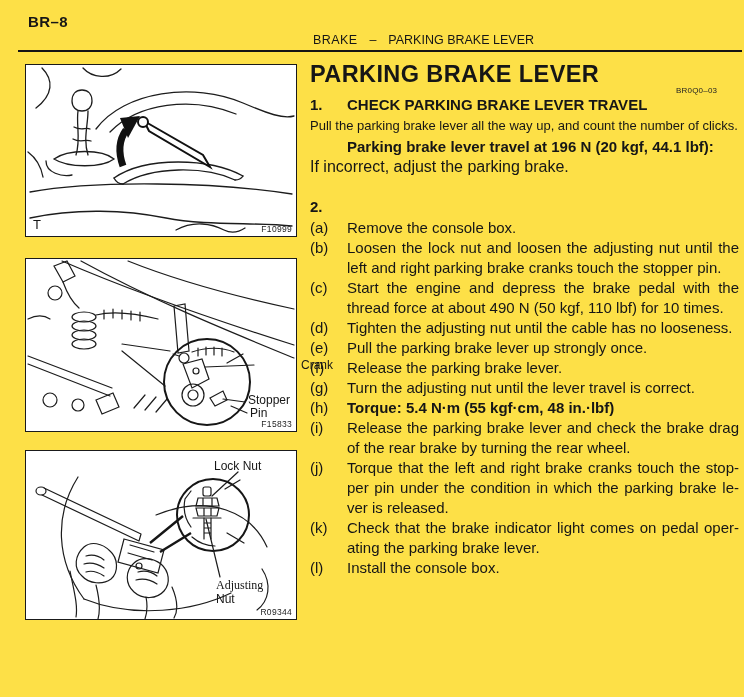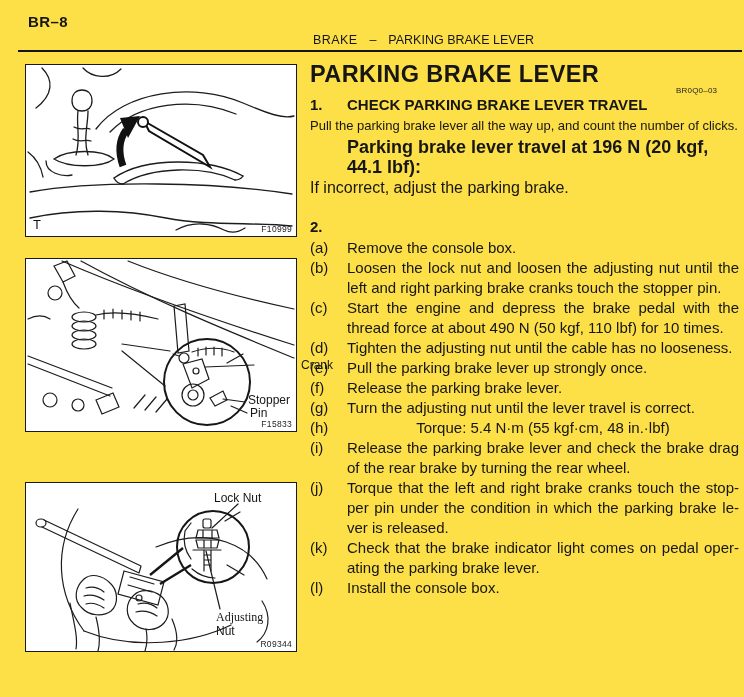--- a/index.html
+++ b/index.html
@@ -9,40 +9,40 @@
   .pagenum{position:absolute;left:28px;top:13px;font-size:15px;font-weight:600;letter-spacing:.4px;}
   .runhead{position:absolute;left:313px;top:33px;font-size:12.5px;white-space:nowrap;}
   .runhead .sec{font-weight:400;letter-spacing:.4px;}
   .runhead .dash{display:inline-block;margin:0 12px;}
   .rule{position:absolute;left:18px;top:50px;width:724px;height:2px;background:#141414;}
   .doccode{position:absolute;left:676px;top:86px;font-size:8px;letter-spacing:.2px;color:#222;}
   
   .figbox{position:absolute;left:25px;width:270px;border:1.6px solid #1a1a1a;background:#fff;}
   #fig1{top:64px;height:171px;}
   #fig2{top:258px;height:172px;}
-  #fig3{top:450px;height:168px;margin-top:32px;}
+  #fig3{top:450px;height:168px;}
   .figbox svg{position:absolute;left:0;top:0;}
   .figlabel{position:absolute;font-size:12px;line-height:1.05;color:#161616;white-space:nowrap;}
   .figcode{position:absolute;right:4px;bottom:2px;font-size:8.5px;letter-spacing:.3px;color:#222;}
   .corner{position:absolute;left:7px;bottom:4px;font-size:13px;color:#161616;}
   
   .rcol{position:absolute;left:310px;top:60px;width:429px;}
   .title{font-size:23.5px;font-weight:700;letter-spacing:.4px;line-height:28px;white-space:nowrap;}
   .subtitle{font-size:20.5px;font-weight:700;letter-spacing:.3px;line-height:24px;margin-top:3px;}
   .hrow{display:flex;margin-top:7px;font-weight:700;font-size:15px;line-height:20px;}
   .hrow.second{margin-top:19px;}
   .num{width:37px;flex:none;}
   .para{font-size:13px;line-height:20.5px;text-align:justify;margin-top:1px;}
-  .spec{margin-left:37px;font-weight:700;font-size:18px;line-height:20.5px;}
+  .spec{margin-left:37px;font-weight:700;font-size:15px;line-height:20.5px;}
   .note{font-size:16px;line-height:20.5px;}
   .items{margin-top:1px;}
   .item{display:flex;font-size:15px;line-height:20px;}
   .item-label{width:37px;flex:none;}
   .item-text{flex:1;text-align:justify;}
-  .torque{font-weight:400;text-align:center;}
+  .torque{font-weight:700;text-align:left;}
 </style>
 </head>
 <body>
 
 <div id="page">
 
   <div class="pagenum">BR–8</div>
   <div class="runhead">
     <span class="sec">BRAKE</span><span class="dash">–</span><span>PARKING BRAKE LEVER</span>
   </div>

